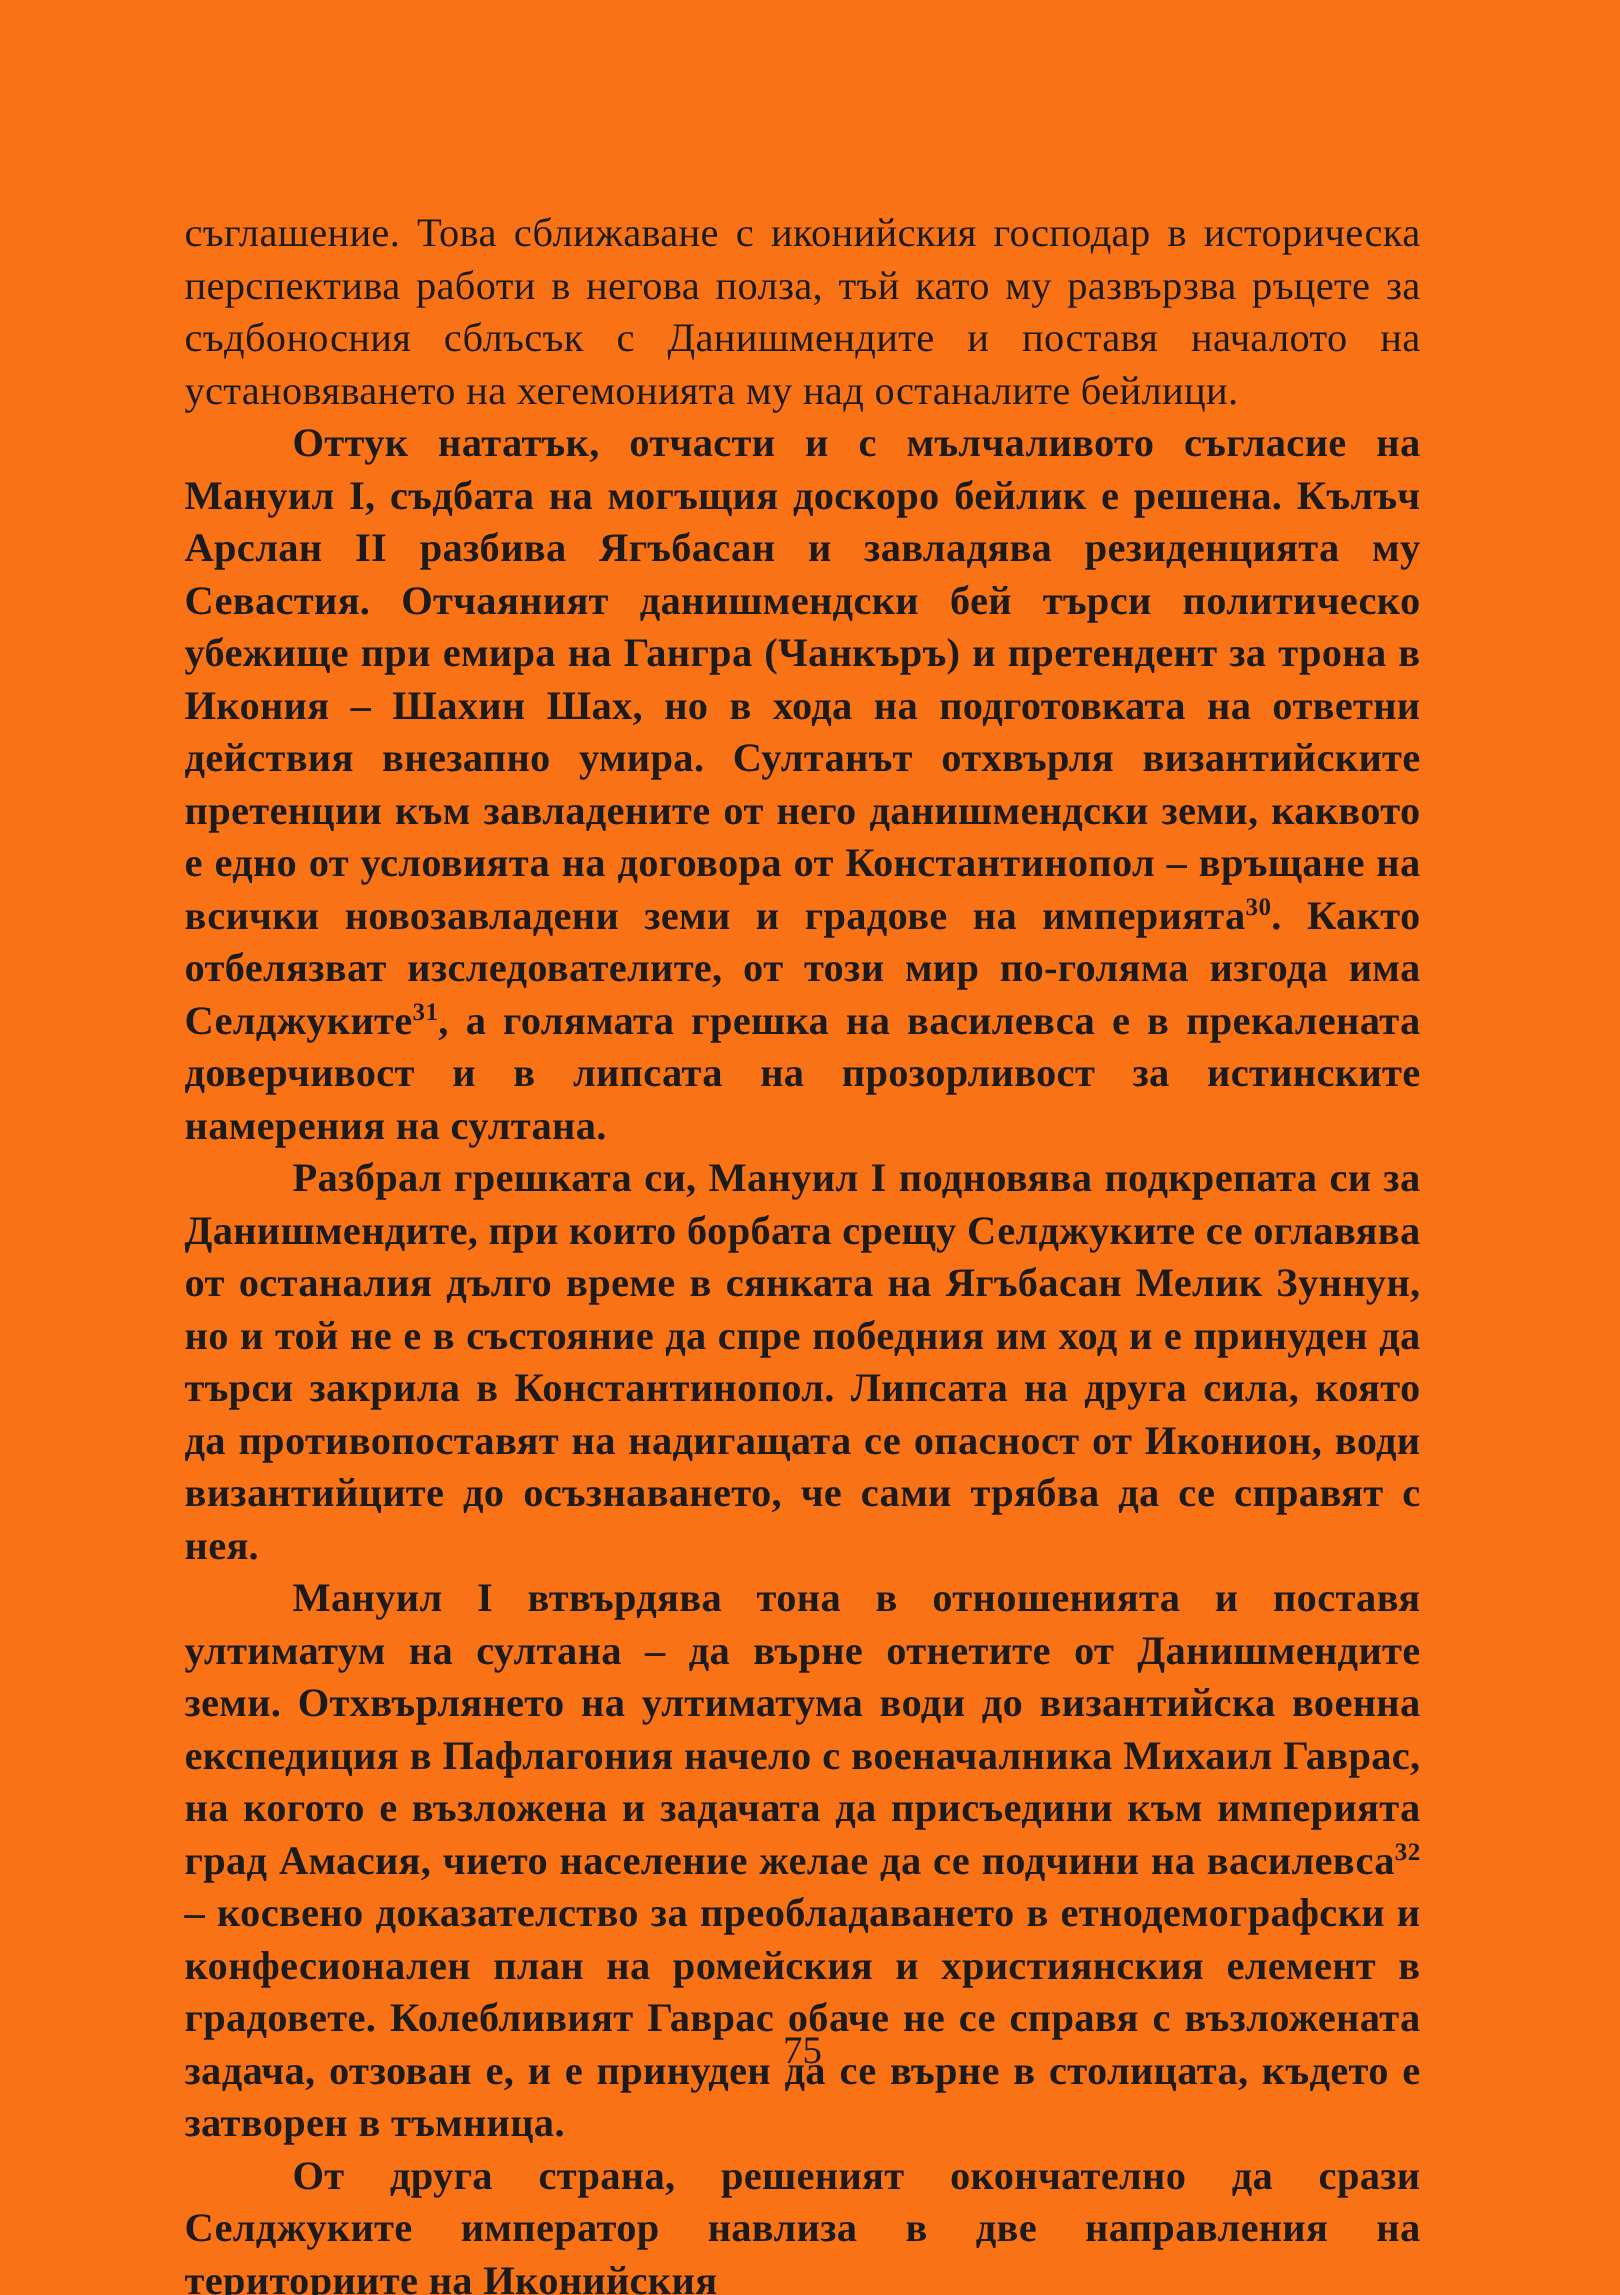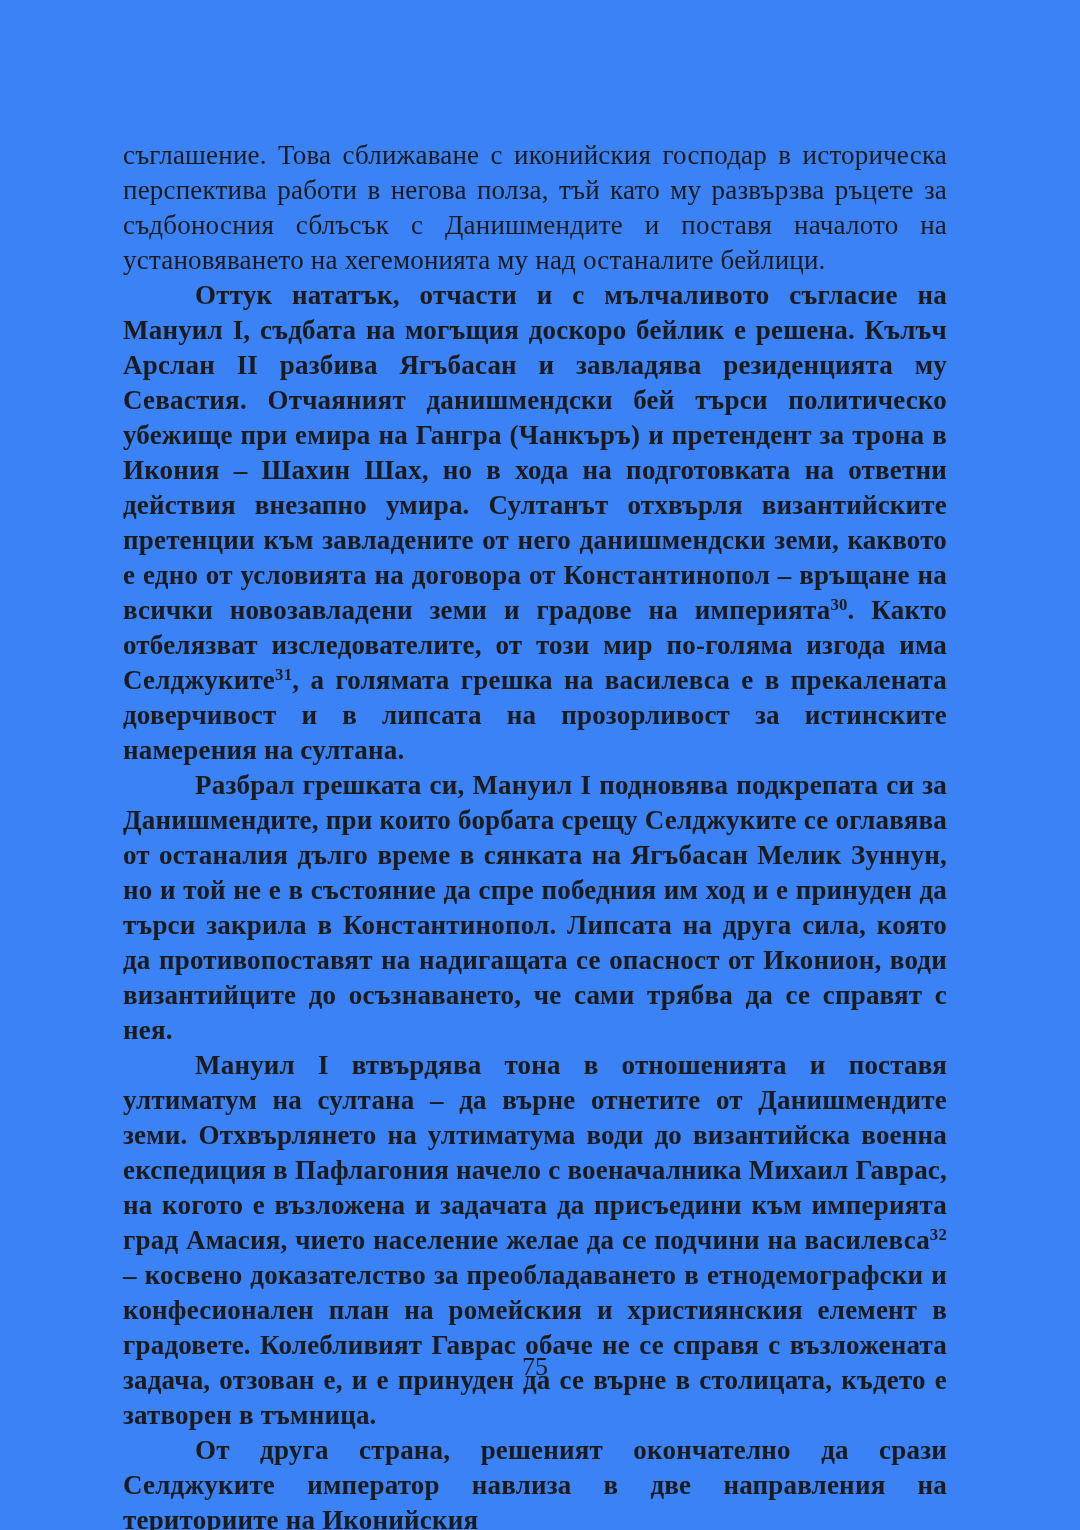--- a/index.html
+++ b/index.html
@@ -9,21 +9,21 @@
   body {
     width: 1080px;
     height: 1530px;
     background: #ffffff;
     font-family: "Liberation Serif", serif;
   }
   .page {
     position: relative;
     width: 1080px;
     height: 1530px;
-    background: #3b82f6;
+    background: #f97316;
     overflow: hidden;
   }
   .text-block {
     position: absolute;
     left: 123px;
     top: 138px;
     width: 824px;
     font-size: 27px;
     line-height: 35px;
     color: #1b1b1b;

